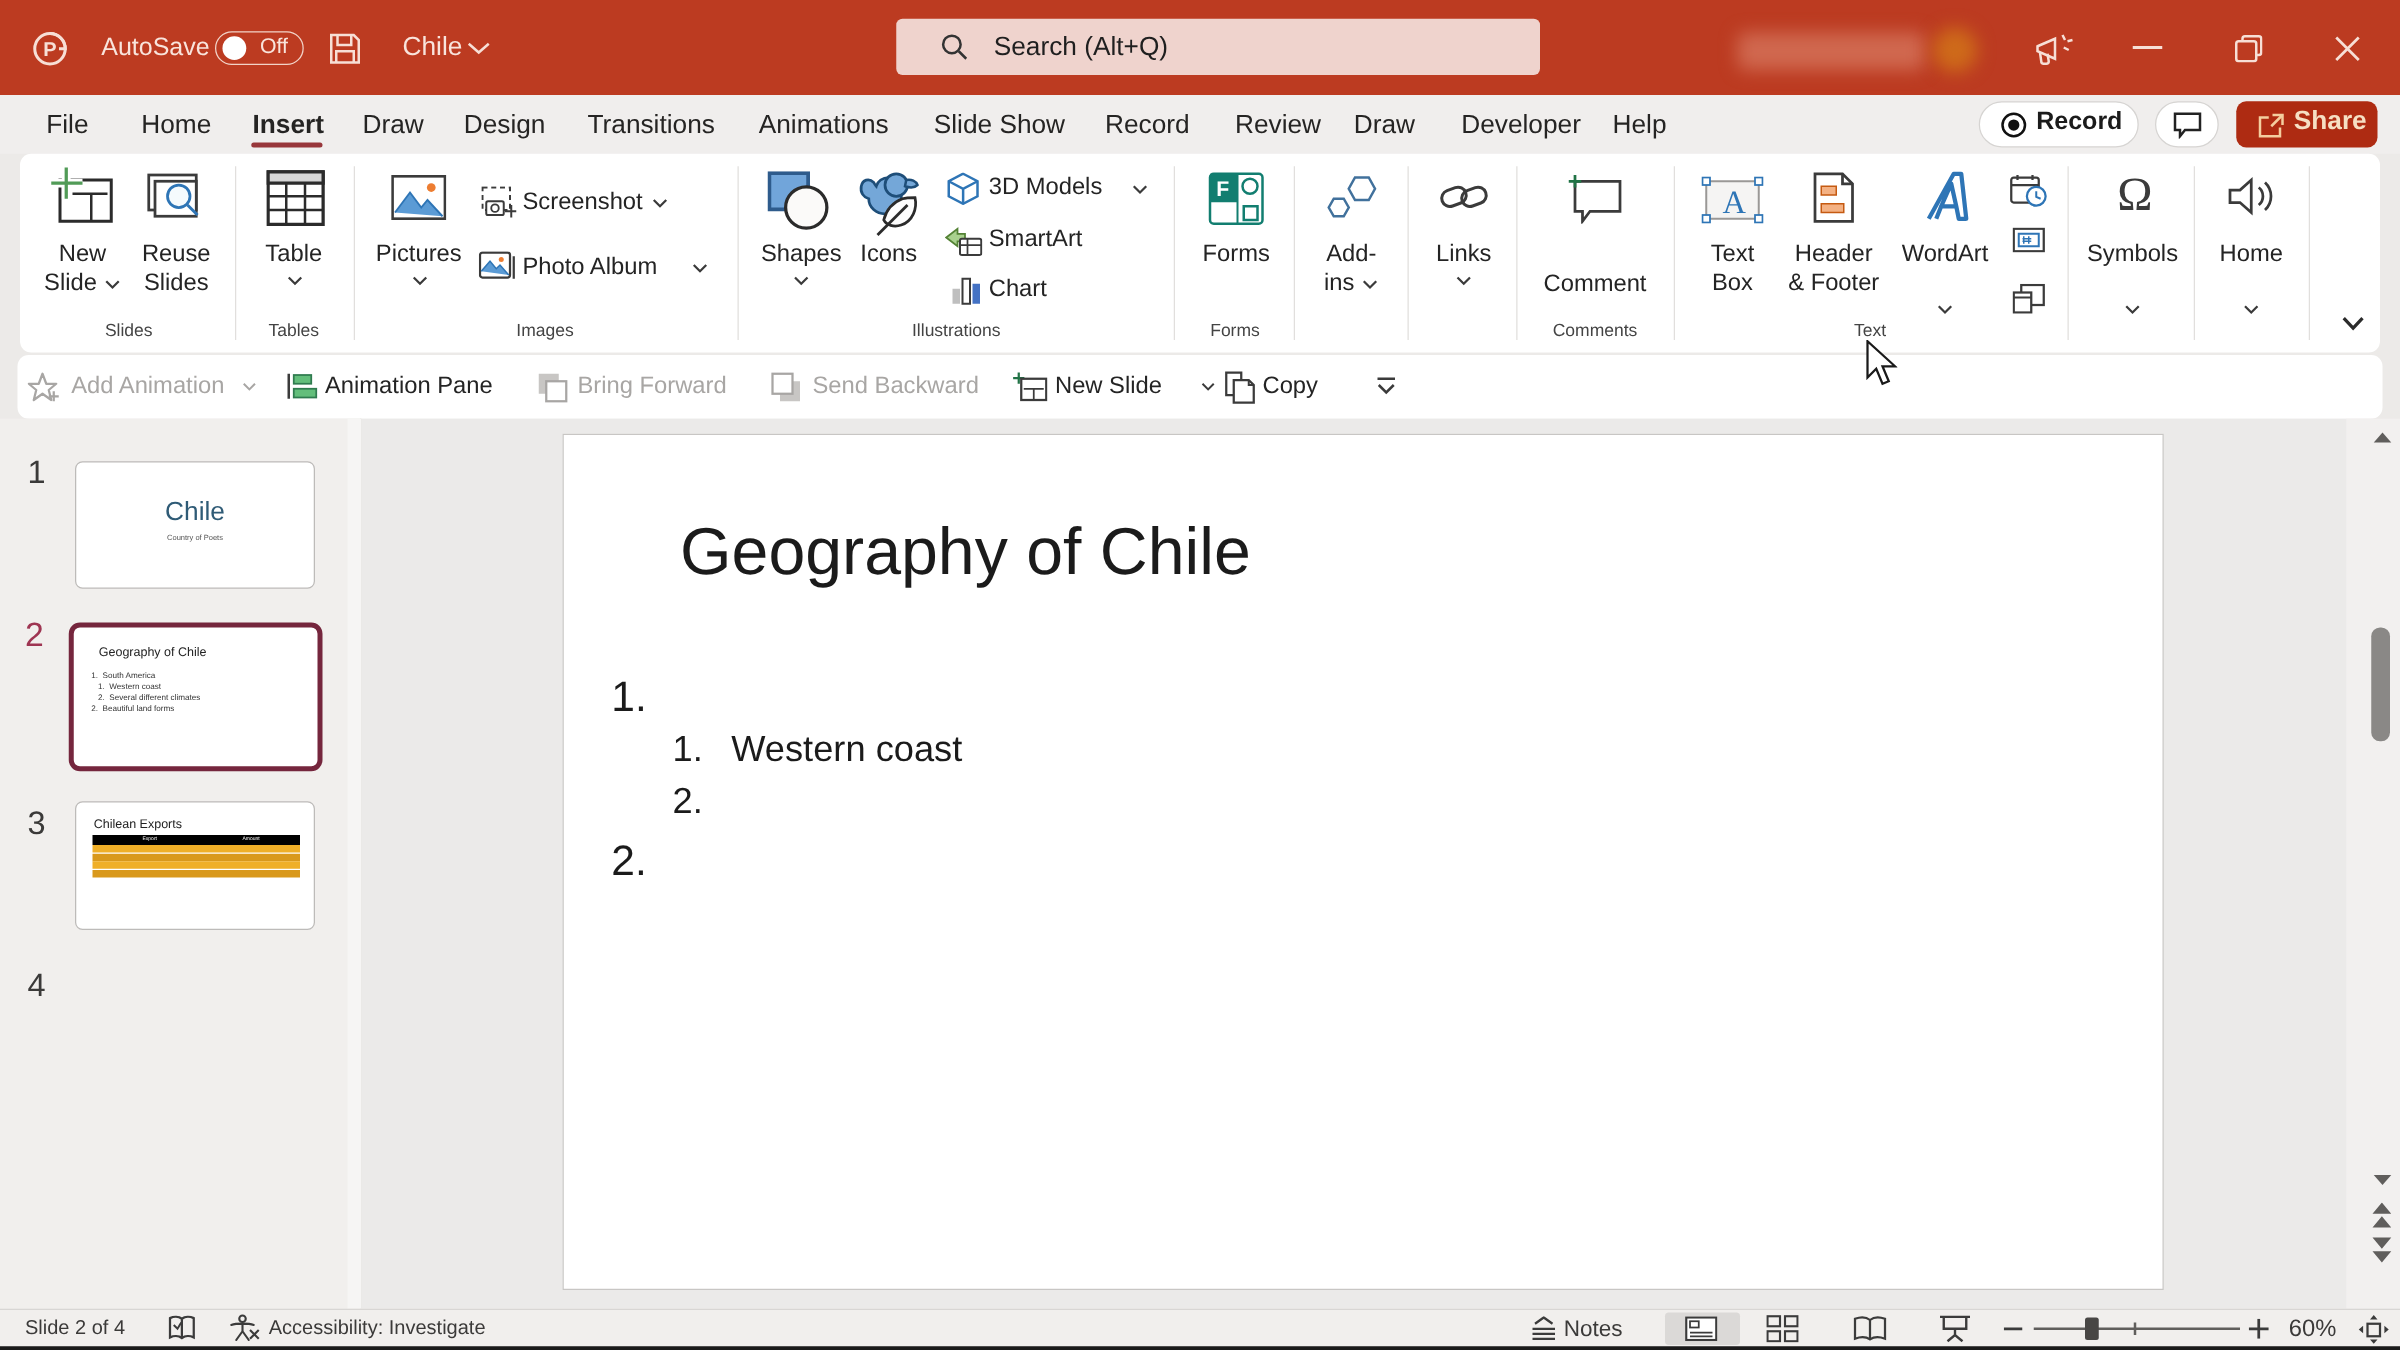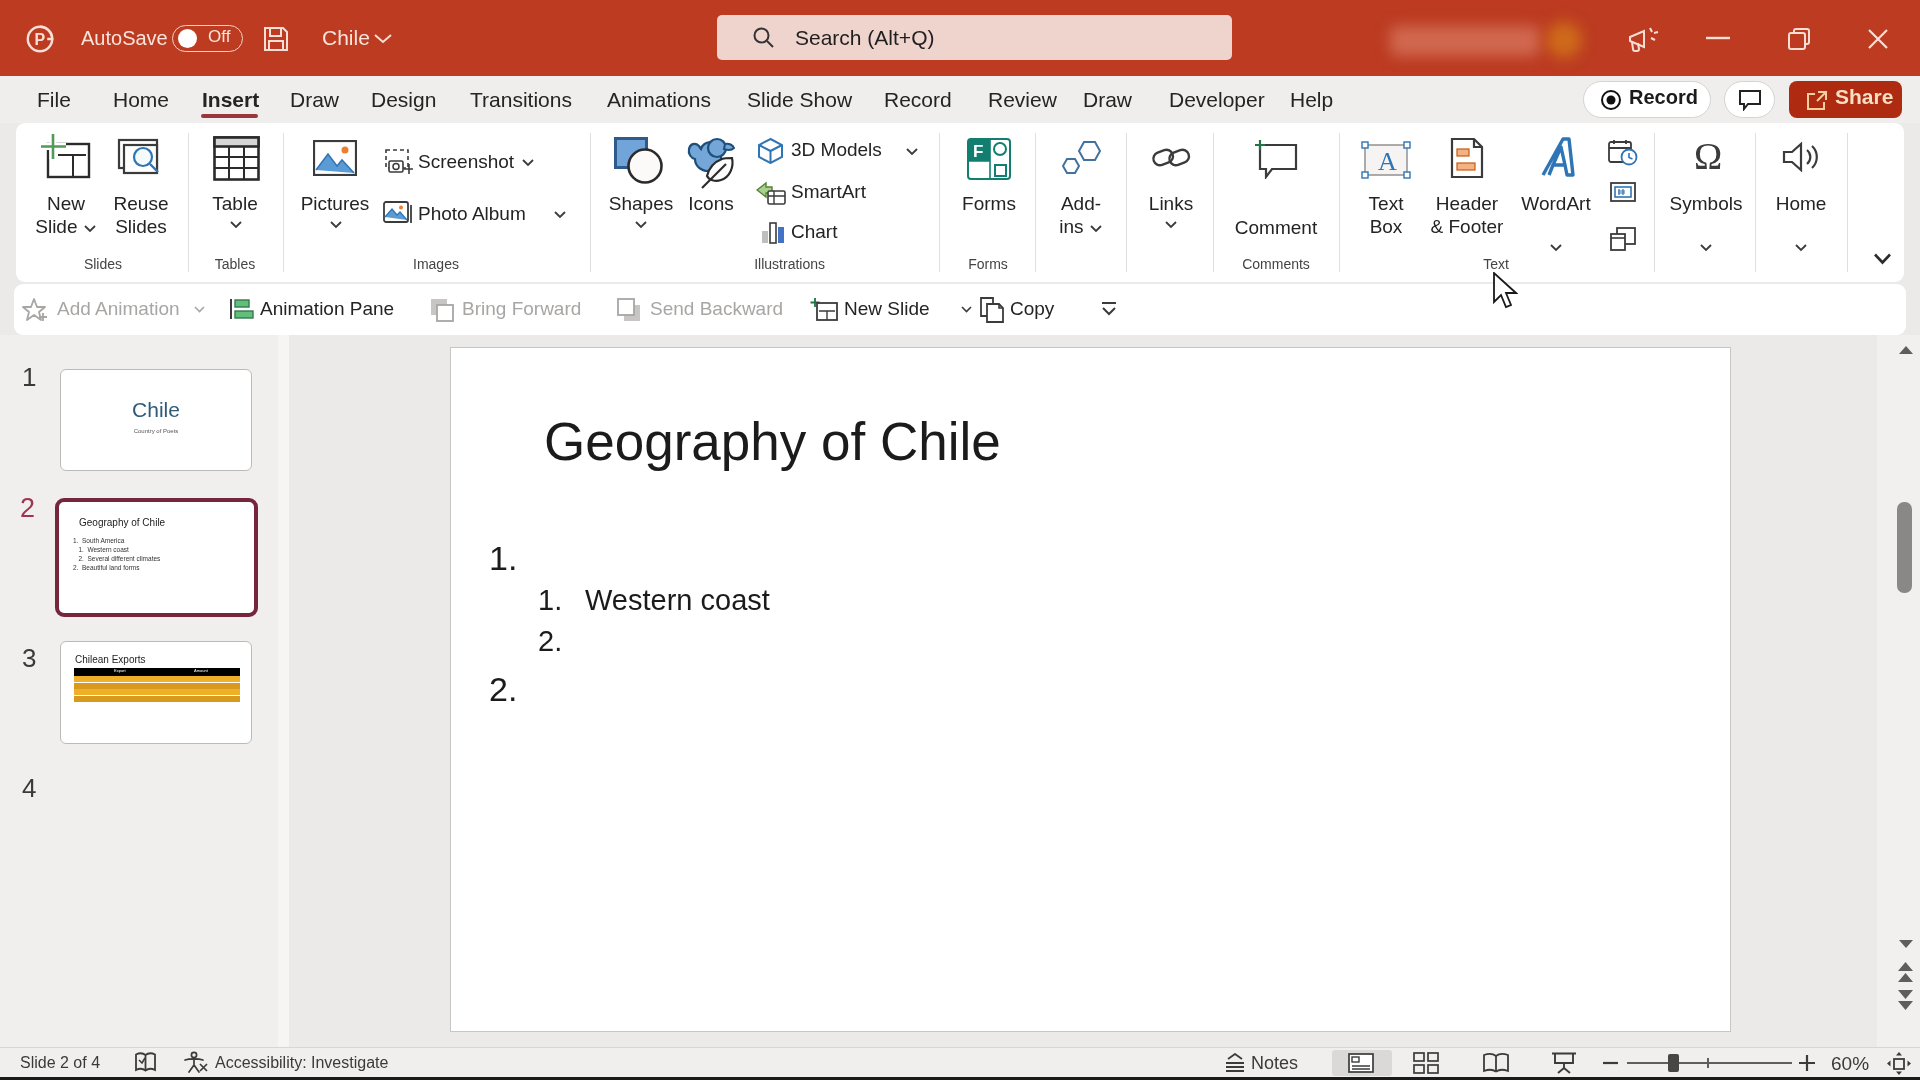--- a/index.html
+++ b/index.html
@@ -118,21 +118,21 @@
 <div class="sep" style="left:1126px;"></div>
 <div class="sep" style="left:1213px;"></div>
 <div class="sep" style="left:1339px;"></div>
 <div class="sep" style="left:1654px;"></div>
 <div class="sep" style="left:1755px;"></div>
 <div class="sep" style="left:1847px;"></div>
 
 <div class="glab" style="left:63px;width:80px;">Slides</div>
 <div class="glab" style="left:195px;width:80px;">Tables</div>
 <div class="glab" style="left:396px;width:80px;">Images</div>
-<div class="glab" style="left:705px;width:120px;text-align:right;">Illustrations</div>
+<div class="glab" style="left:705px;width:120px;">Illustrations</div>
 <div class="glab" style="left:948px;width:80px;">Forms</div>
 <div class="glab" style="left:1226px;width:100px;">Comments</div>
 <div class="glab" style="left:1466px;width:60px;">Text</div>
 
 <svg class="abs" style="left:40px;top:132px;" width="52" height="48" viewBox="0 0 52 48">
   <rect x="8" y="12" width="41" height="33" fill="none" stroke="#2b2b2b" stroke-width="2.4"></rect>
   <path d="M18 23 h28 M33 23 v22" stroke="#2b2b2b" stroke-width="2"></path>
   <path d="M13 2 V27 M1 14.5 H26" stroke="#fff" stroke-width="7"></path>
   <path d="M13 2 V27 M1 14.5 H26" stroke="#519B57" stroke-width="2.6"></path>
 </svg>

